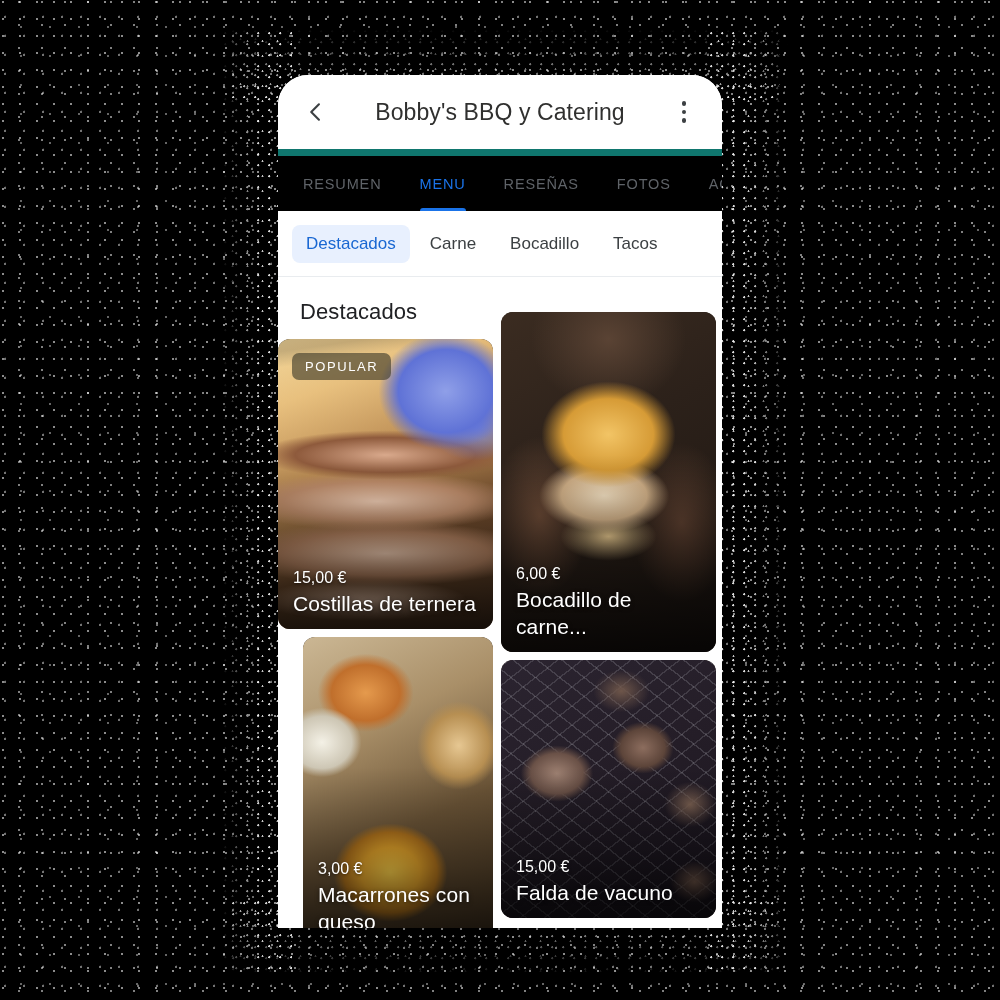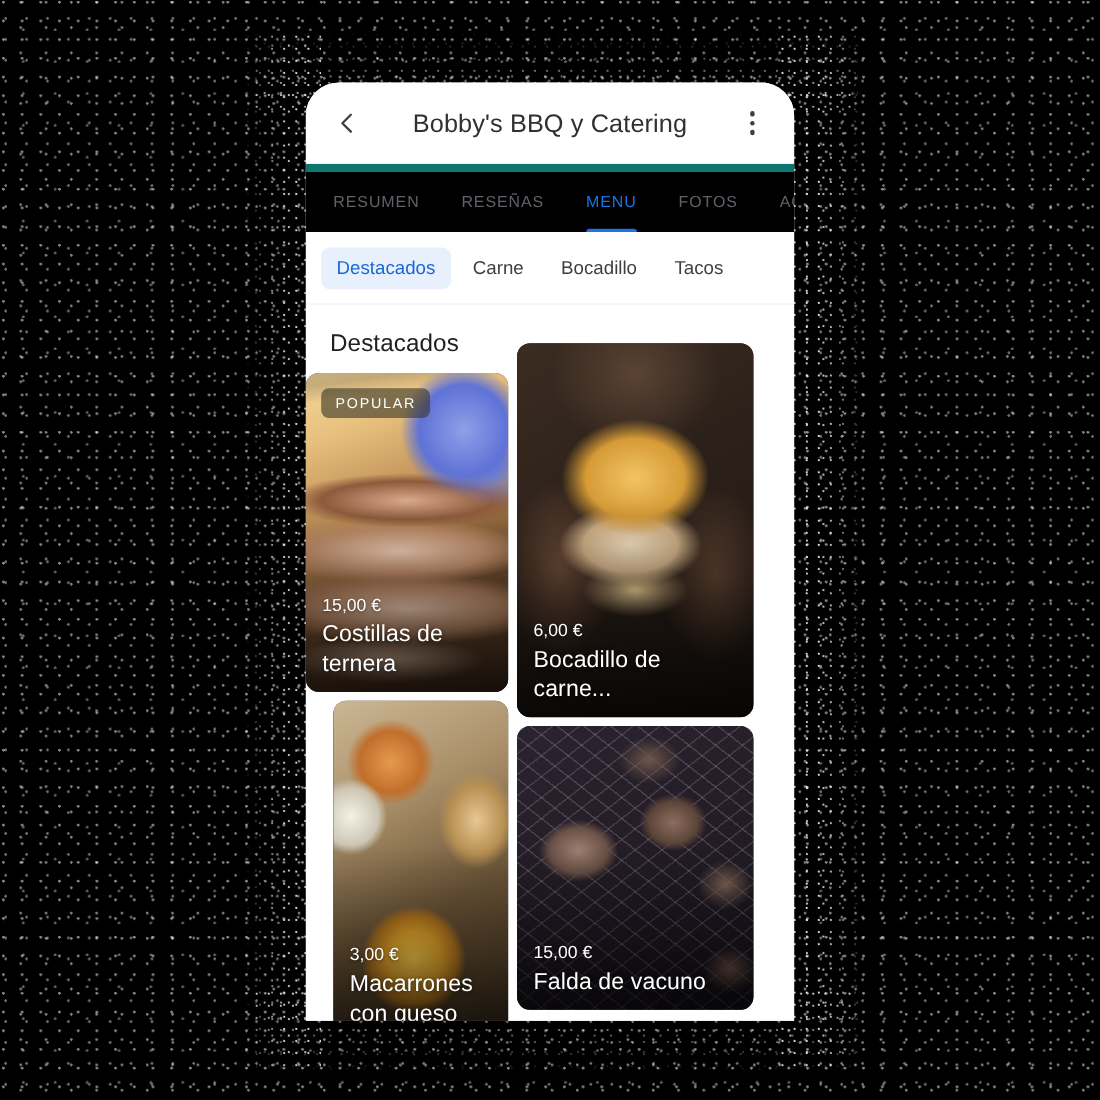--- a/index.html
+++ b/index.html
@@ -142,21 +142,21 @@
     letter-spacing: .1px;
   }
 
   
   #grid {
     display: flex;
     gap: 8px;
     padding: 0 0 0 0;
   }
   .col { display: flex; flex-direction: column; gap: 8px; }
-  .col-left  { width: 184px; margin-left: 0px; }
+  .col-left  { width: 215px; margin-left: 0px; }
   .col-right { width: 215px; }
   .col-right { margin-top: -27px; }
 
   .card {
     position: relative;
     border-radius: 12px;
     overflow: hidden;
     cursor: pointer;
     background: #2a2119;
   }
@@ -263,25 +263,25 @@
       <i></i>
       <i></i>
       <i></i>
     </div>
   </div>
 
   <div id="tabs">
     <div class="tab">
       <span>RESUMEN</span>
     </div>
+    <div class="tab active">
+      <span>MENU</span>
+    </div>
     <div class="tab">
       <span>RESEÑAS</span>
-    </div>
-    <div class="tab active">
-      <span>MENU</span>
     </div>
     <div class="tab">
       <span>FOTOS</span>
     </div>
     <div class="tab">
       <span>ACERCA DE</span>
     </div>
   </div>
 
   <div id="chips">

